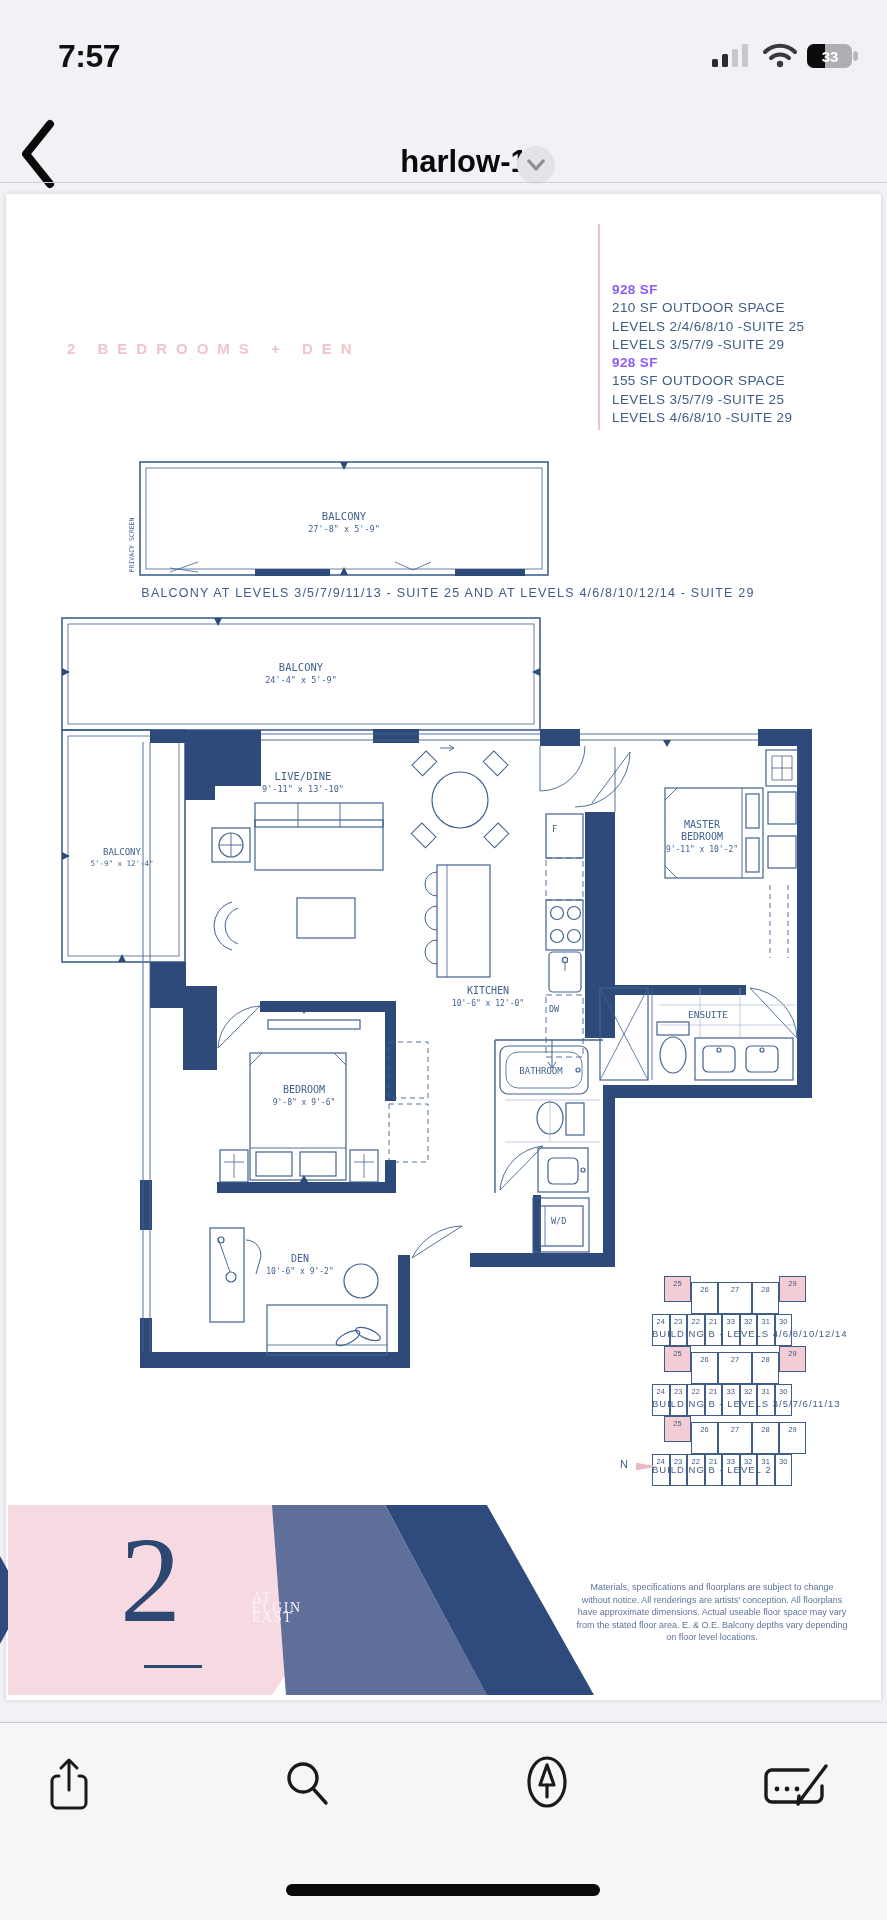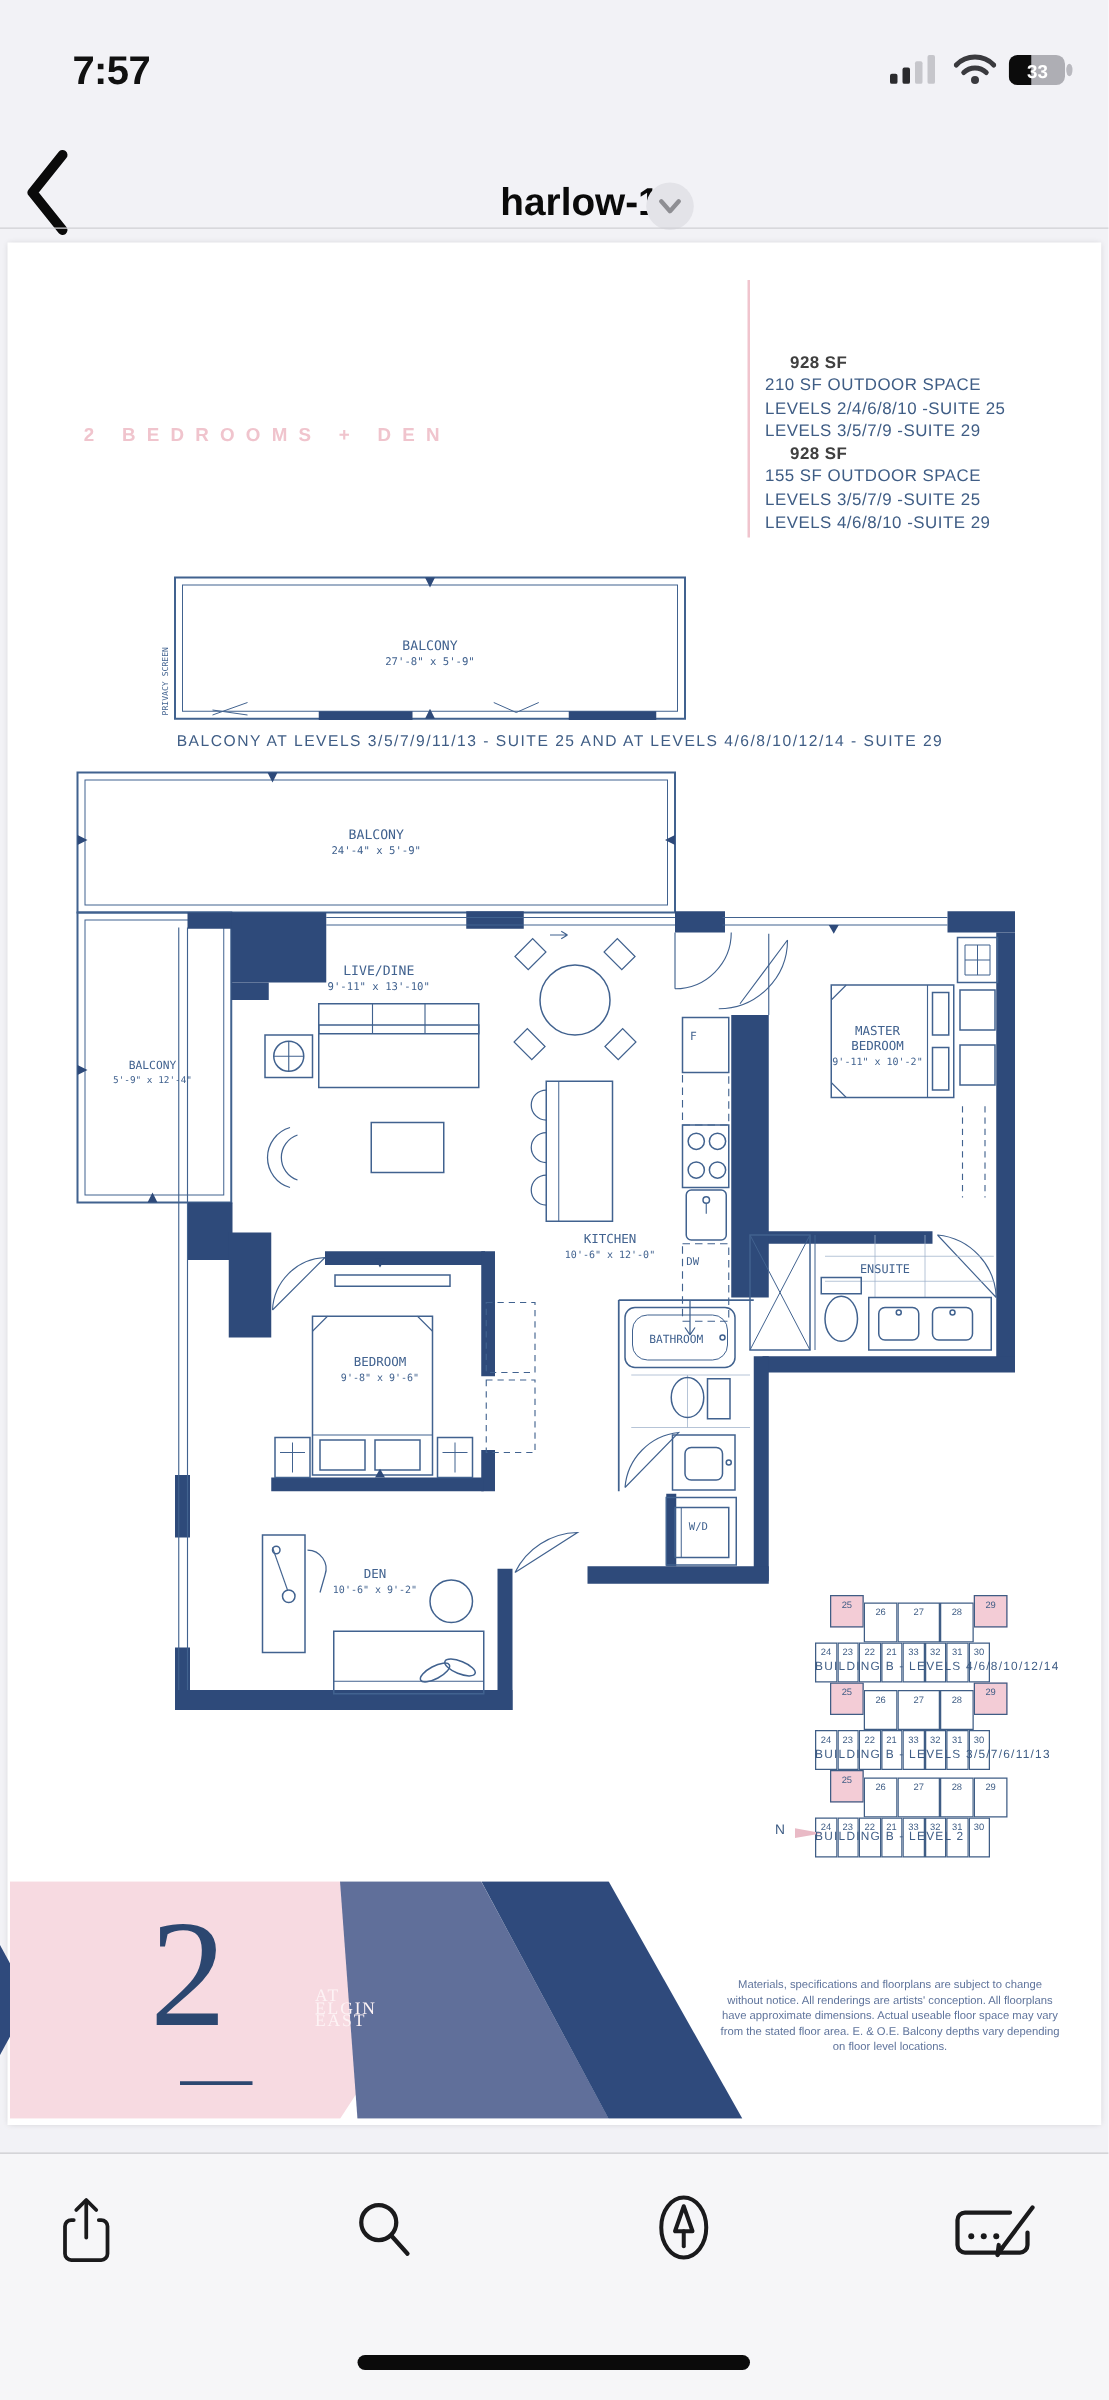--- a/index.html
+++ b/index.html
@@ -19,21 +19,21 @@
   
   .page{position:absolute;left:6px;top:194px;width:875px;height:1506px;background:#ffffff;
        box-shadow:0 0 5px rgba(0,0,0,.14);}
   .doc-title{position:absolute;left:64px;top:266px;font-family:"Liberation Serif",serif;
        font-size:56px;font-weight:400;color:#2c4770;letter-spacing:5px;}
   .doc-subtitle{position:absolute;left:67px;top:340px;font-size:15px;font-weight:700;
        color:#f0c4cd;letter-spacing:9px;}
   .spec-line{position:absolute;left:598px;top:224px;width:2px;height:206px;background:#f0c4cd;}
   .specs{position:absolute;left:612px;top:281px;color:#3f5d85;font-size:13.5px;
        line-height:18.3px;letter-spacing:.4px;}
-  .specs .b{font-weight:700;color:#404040;margin-left:20px;}
+  .specs .b{font-weight:700;color:#8b5cf6;}
 
   
   .kp{position:absolute;left:652px;width:160px;}
   .kp-rowtop{display:flex;margin-left:6px;justify-content:center;}
   .kp-rowbot{display:flex;}
   .kp-cell{box-sizing:border-box;border:1px solid #3f5d85;background:#fff;color:#3f5d85;
        font-size:7.5px;display:flex;align-items:flex-start;justify-content:center;
        padding-top:2px;height:32px;}
   .kp-rowtop .kp-cell{width:27px;}
   .kp-rowtop .kp-cell.wide{width:34px;}

